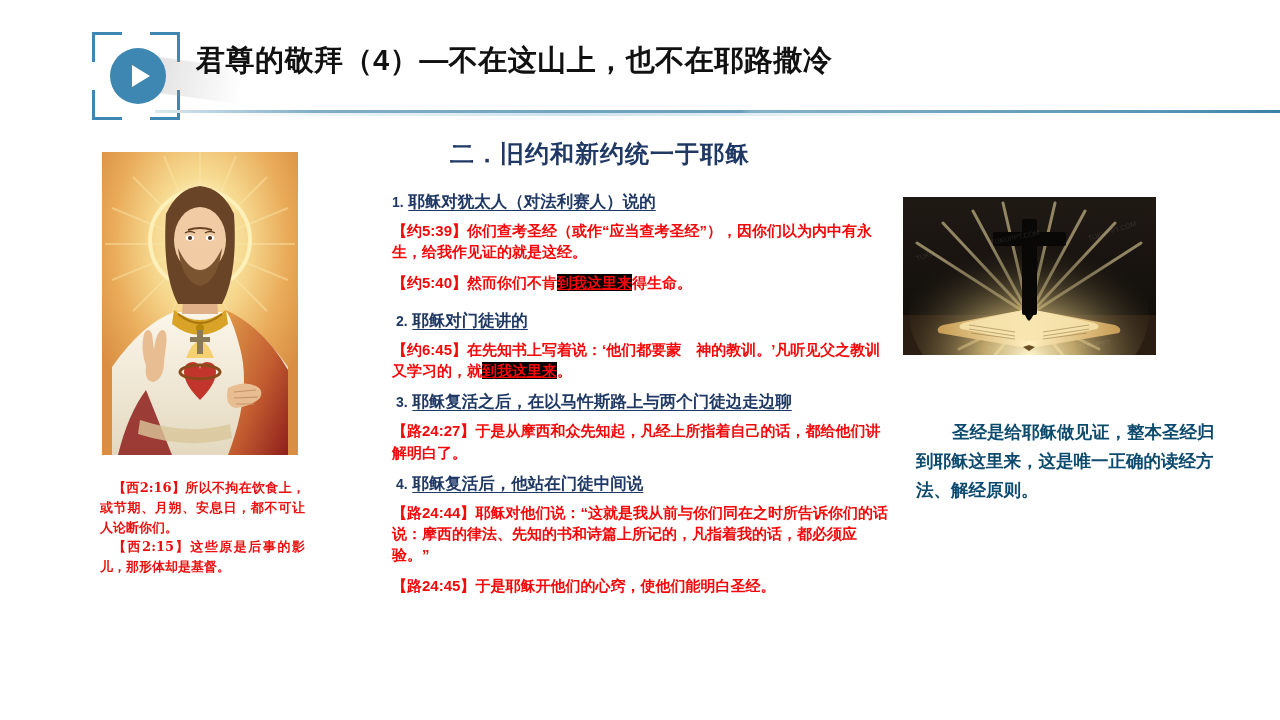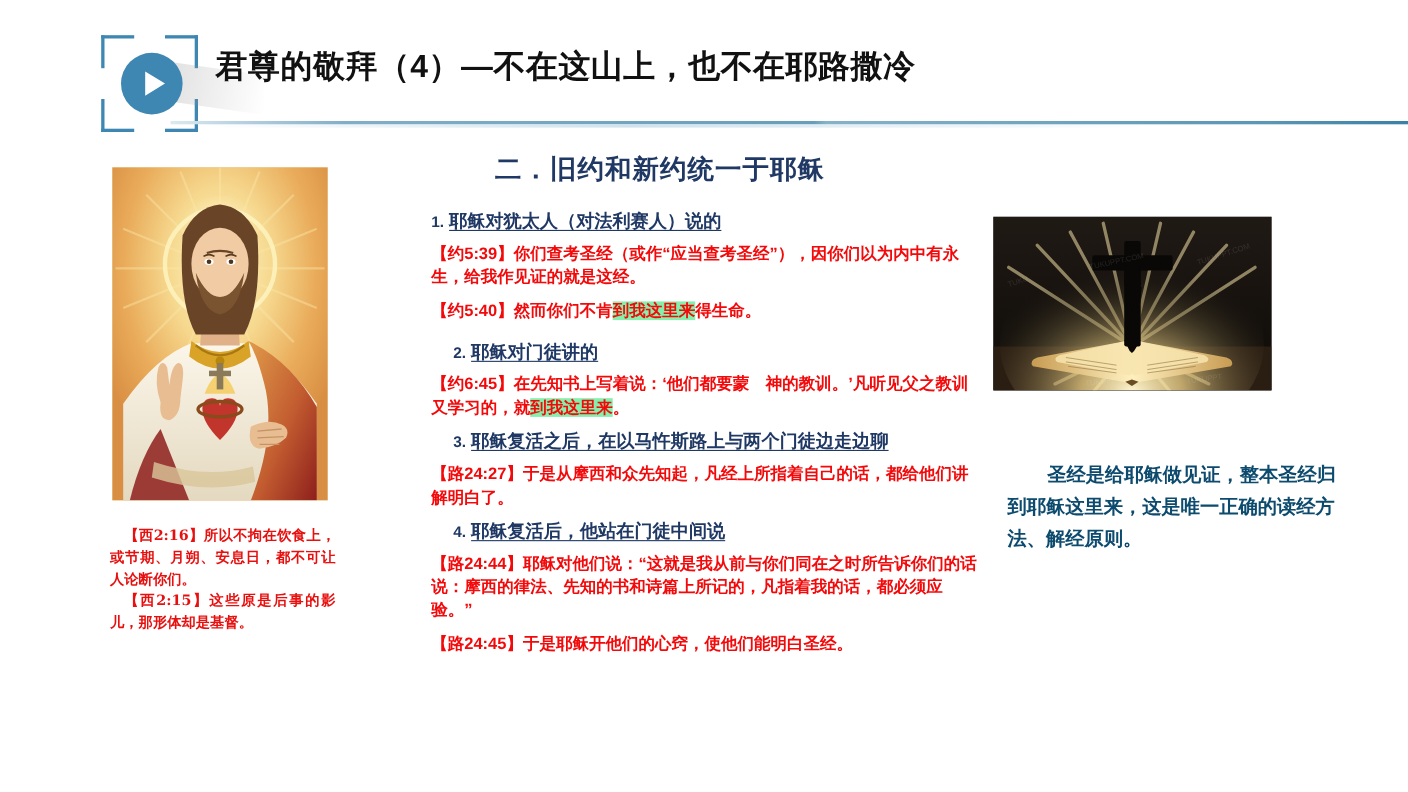--- a/index.html
+++ b/index.html
@@ -116,24 +116,24 @@
     line-height: 1.45; margin: 0 0 6px 0;
   }
   .pt-head .num { font-size: 14px; }
   .pt-head .ul { text-decoration: underline; text-underline-offset: 3px; }
 
   .verse {
     color: #f4090a; font-weight: bold; font-size: 15px;
     line-height: 1.42; margin: 0 0 9px 0;
   }
   .verse .ref { white-space: nowrap; }
-  .hl { background: #86efac; }
+  .hl { background: #000000; text-decoration: underline; }
 
   .indent-1 { }
-  .indent-2 { margin-left: 20px; }
+  .indent-2 { margin-left: 4px; }
   .gap-top { margin-top: 16px; }
 
   
   #bible-figure {
     position: absolute; left: 903px; top: 197px;
     width: 253px; height: 158px;
     overflow: hidden; background: #17120d;
   }
   #bible-figure svg { display:block; }
 

